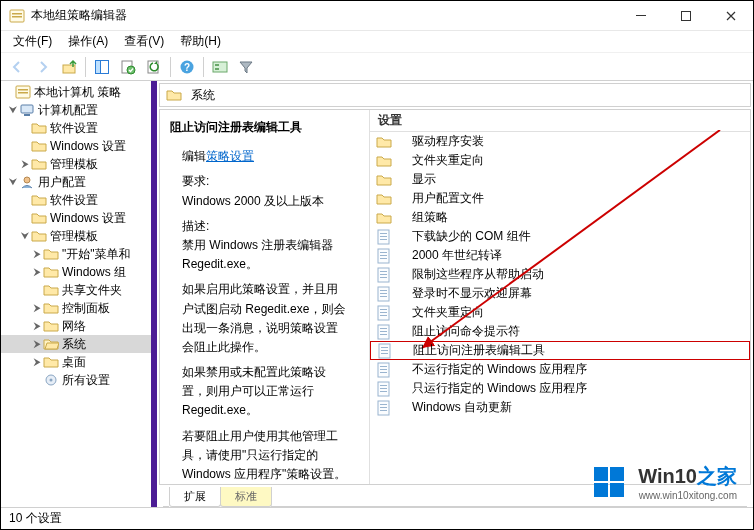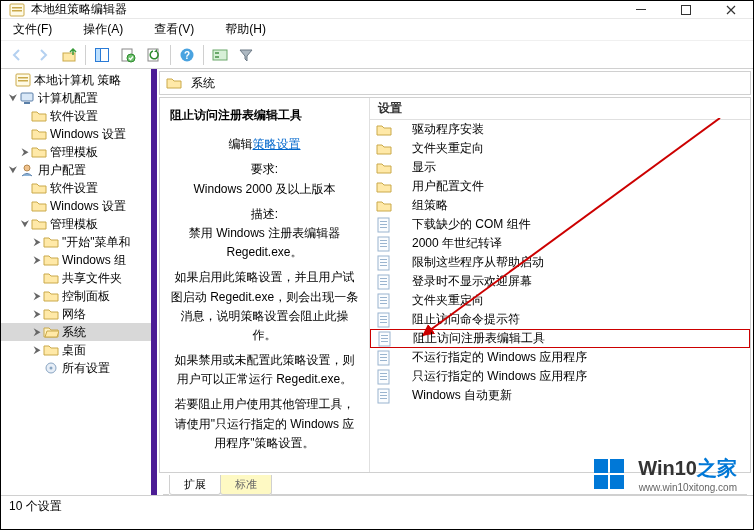--- a/index.html
+++ b/index.html
@@ -1,53 +1,53 @@
 <!DOCTYPE html>
 <html><head>
 <meta charset="utf-8">
 <style>
   * { box-sizing: border-box; }
   body { margin:0; font-family:"Microsoft YaHei","Segoe UI",Arial,sans-serif; font-size:12px; color:#000; background:#fff; width:754px; height:530px; overflow:hidden; border:1px solid #000; position:relative;}
-  .titlebar { height:18px; display:flex; align-items:center; padding:0 0 0 8px; background:#fff; border-bottom:1px solid #e8e8e8;}
+  .titlebar { height:30px; display:flex; align-items:center; padding:0 0 0 8px; background:#fff; border-bottom:1px solid #e8e8e8;}
   .titlebar .app-icon { width:16px; height:16px; margin-right:6px; display:flex;}
   .titlebar .title { flex:1; color:#000; font-size:12px;}
   .winbtns { display:flex;}
   .winbtn { width:45px; height:29px; display:flex; align-items:center; justify-content:center; color:#555;}
-  .menubar { height:22px; display:flex; align-items:center; padding:0 6px; gap:19px; border-bottom:1px solid #f0f0f0;}
+  .menubar { height:22px; display:flex; align-items:center; padding:0 6px; gap:4px; border-bottom:1px solid #f0f0f0;}
   .menubar span { padding:2px 6px;}
   .toolbar { height:28px; display:flex; align-items:center; padding:0 4px; gap:2px; border-bottom:1px solid #d0d0d0;}
   .tbtn { width:24px; height:24px; display:flex; align-items:center; justify-content:center; border-radius:2px;}
   .tsep{width:1px;height:20px;background:#d0d0d0;margin:0 2px;}
   .tbtn.disabled{opacity:.35;}
   .body { display:flex; height:calc(530px - 30px - 22px - 28px - 22px - 2px);}
   .tree { width:156px; border-right:6px solid #4c1d95; overflow:auto; padding:2px 0;}
   .tree ul{list-style:none;margin:0;padding:0;}
   .tree li{white-space:nowrap;}
   .trow{display:flex;align-items:center;height:18px;padding-right:4px;}
   .tw{width:12px;display:flex;align-items:center;justify-content:center;color:#666;font-size:10px;}
   .ticon{width:16px;height:16px;margin-right:3px;display:flex;align-items:center;justify-content:center;}
   .trow.sel{background:#d8d8d8;}
   .main{flex:1;display:flex;flex-direction:column;overflow:hidden;}
   .crumb{height:24px;background:#fff;border:1px solid #d0d0d0;margin:2px;display:flex;align-items:center;padding:0 6px;gap:6px;}
   .cols{flex:1;display:flex;overflow:hidden;border:1px solid #d0d0d0;margin:0 2px;}
   .desc{width:210px;border-right:1px solid #e0e0e0;padding:8px 10px;overflow:auto;line-height:1.6;}
   .desc h4{margin:0 0 10px 0;font-size:12px;font-weight:bold;}
   .desc a{color:#0066cc;}
-  .desc p{margin:6px 0;text-align:center;}
+  .desc p{margin:6px 12px;}
   .list{flex:1;overflow:auto;position:relative;}
   .list-header{height:22px;border-bottom:1px solid #e0e0e0;display:flex;align-items:center;padding:0 8px;color:#333;background:#fff;position:sticky;top:0;font-weight:bold;}
   .lrow{height:19px;display:flex;align-items:center;padding:0 6px;gap:20px;}
   .lrow .licon{width:16px;height:16px;display:flex;align-items:center;justify-content:center;flex-shrink:0;}
   .lrow.hi{border:1.5px solid #c00; position:relative;}
   .arrow-svg{position:absolute;pointer-events:none;}
   .tabs{height:22px;display:flex;align-items:flex-end;padding:0 4px;gap:0;margin:0 2px;}
   .tab{border:1px solid #d0d0d0;border-top:none;padding:2px 14px 2px 14px;background:#fff;font-size:11px;border-radius:0 0 3px 3px;margin-right:-1px;}
   .tab.inactive{background:#fef9c3;color:#666;}
   .status{height:22px;border-top:1px solid #d0d0d0;display:flex;align-items:center;padding:0 8px;}
-  .watermark{position:absolute;right:16px;bottom:36px;display:flex;align-items:center;gap:12px;}
+  .watermark{position:absolute;right:16px;bottom:28px;display:flex;align-items:center;gap:12px;}
   .watermark .wm-text{font-size:20px;font-weight:bold;color:#333;}
   .watermark .wm-sub{font-size:10px;color:#666;text-align:right;}
   svg{display:block;}
 </style>
 </head>
 <body>
 
 <div class="titlebar">
   <span class="app-icon">
     <svg width="16" height="16">

